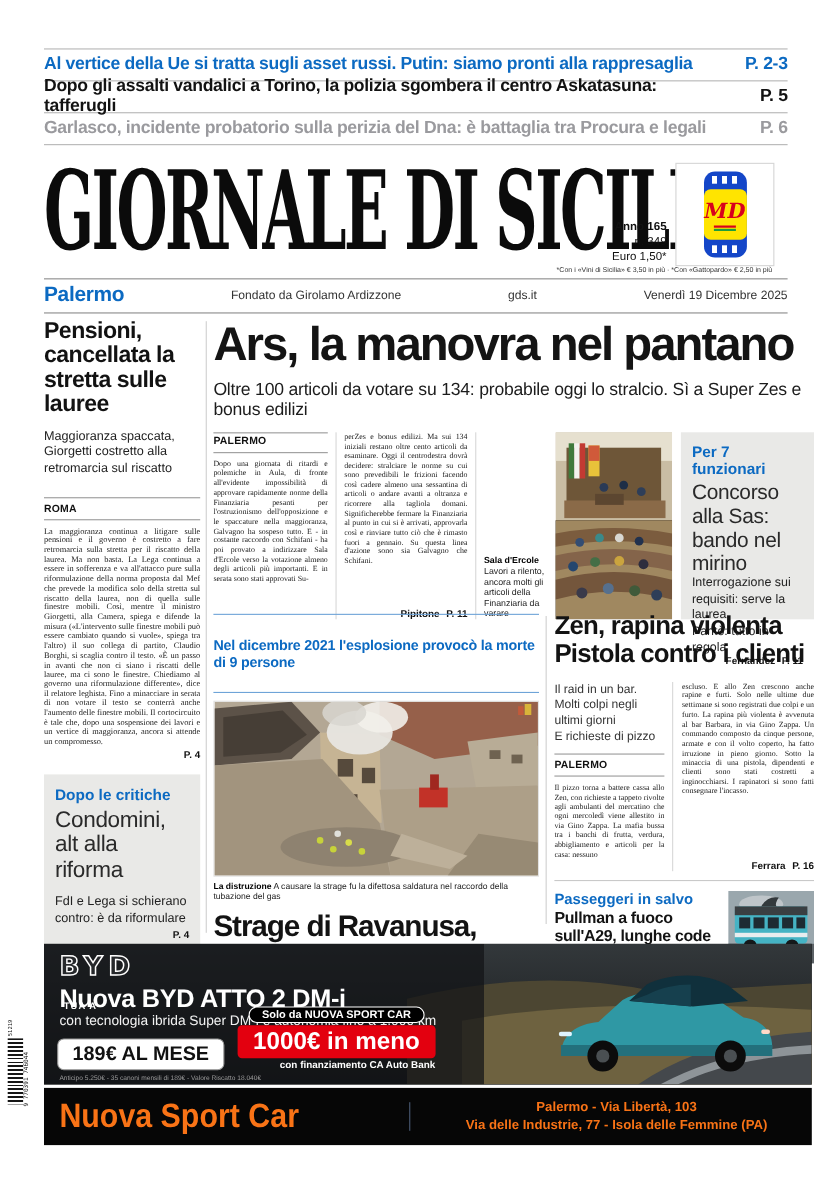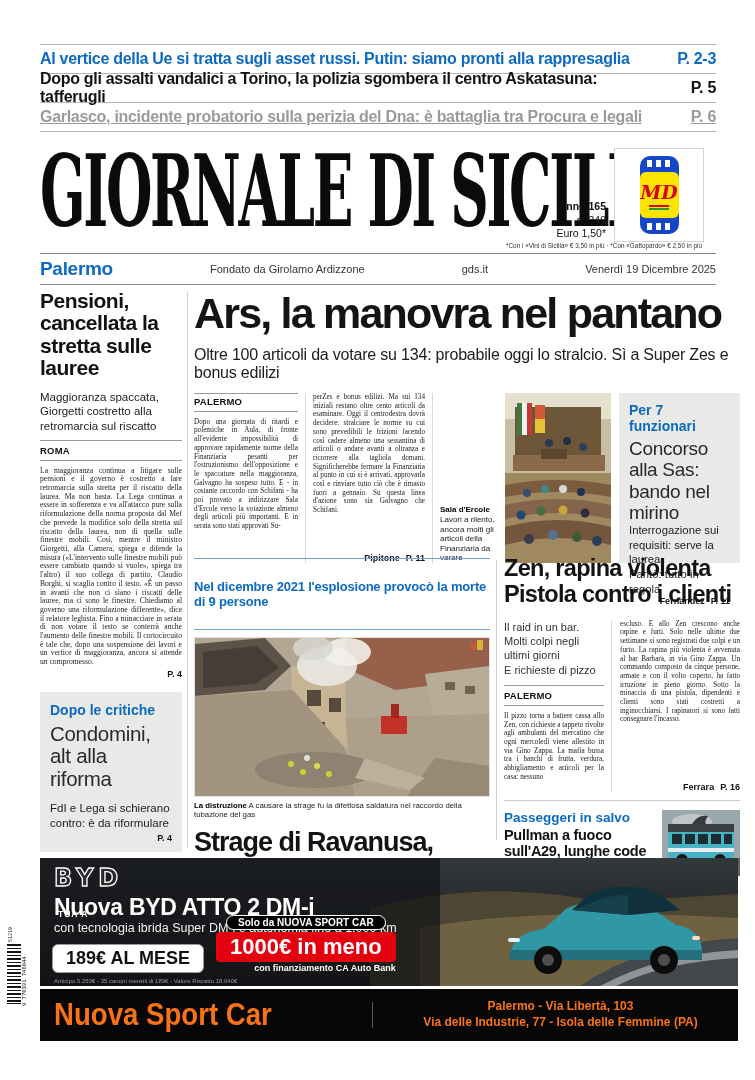--- a/index.html
+++ b/index.html
@@ -3,21 +3,21 @@
 <meta charset="utf-8">
 <style>
   html,body{margin:0;padding:0;background:#fff;}
   .page{position:relative;width:755px;height:1080px;background:#fff;overflow:hidden;
         font-family:"Liberation Sans",sans-serif;color:#111;}
 
   
   .top-strip{position:absolute;left:40px;top:44px;width:676px;}
   .strip-row{height:28px;display:flex;justify-content:space-between;align-items:center;
              border-top:1px solid #b5b5b5;font-size:16px;font-weight:bold;letter-spacing:-0.3px;gap:32px;}
-  .strip-row:last-child{border-bottom:1px solid #b5b5b5;text-decoration:underline;}
+  .strip-row:last-child{border-bottom:1px solid #b5b5b5;}
   .strip-blue{color:#0c6ac2;} .strip-black{color:#121212;} .strip-gray{color:#9a9a9e;}
   .strip-page{margin-left:12px;white-space:nowrap;}
 
   
   .masthead{position:absolute;left:40px;top:136px;width:698px;height:116px;}
   .gds-title{position:absolute;left:0;top:6px;font-family:"DejaVu Serif",serif;font-weight:bold;
              font-size:92px;line-height:1;letter-spacing:-4px;white-space:nowrap;color:#0b0b0b;
              transform:scale(0.58,1.08);transform-origin:left top;}
   .md-box{position:absolute;right:34px;top:12px;width:88px;height:92px;background:#fff;
           border:1px solid #d5d5d5;display:flex;align-items:center;justify-content:center;}
@@ -51,21 +51,21 @@
   .kicker-block{border-top:1px solid #999;border-bottom:1px solid #999;padding:4px 0;
                 font-size:9.5px;font-weight:bold;color:#111;letter-spacing:0.2px;}
   .byline{font-size:9px;font-weight:bold;text-align:right;color:#111;font-family:"Liberation Sans",sans-serif;}
   .byline .pg{margin-left:6px;}
   .blue-kicker{color:#0c6ac2;font-weight:bold;}
 
   
   .left-col{position:absolute;left:40px;top:290px;width:142px;}
   .pens-title{font-size:21px;line-height:1.07;font-weight:bold;letter-spacing:-0.5px;color:#121212;}
   .pens-sf{margin-top:10px;font-size:11.5px;line-height:1.27;color:#222;}
-  .pens-kicker{margin-top:6px;}
+  .pens-kicker{margin-top:18px;}
   .pens-body{margin-top:6px;font-size:7.6px;line-height:8.7px;max-height:240px;overflow:hidden;}
   .pref{text-align:right;font-weight:bold;font-size:9px;margin-top:2px;}
   .gray-box{margin-top:13px;background:#e9e9e7;padding:10px 10px 9px 10px;}
   .gbx-kicker{font-size:14px;}
   .gbx-title{font-size:20.5px;font-weight:400;line-height:1.1;letter-spacing:-0.3px;color:#2a2a2a;margin-top:5px;}
   .gbx-sub{margin-top:11px;font-size:11.5px;line-height:1.27;color:#222;}
 
   
   .main-area{position:absolute;left:194px;top:292px;width:546px;}
   .ars-h1{font-size:43px;font-weight:bold;letter-spacing:-1.8px;line-height:1;color:#141414;}

